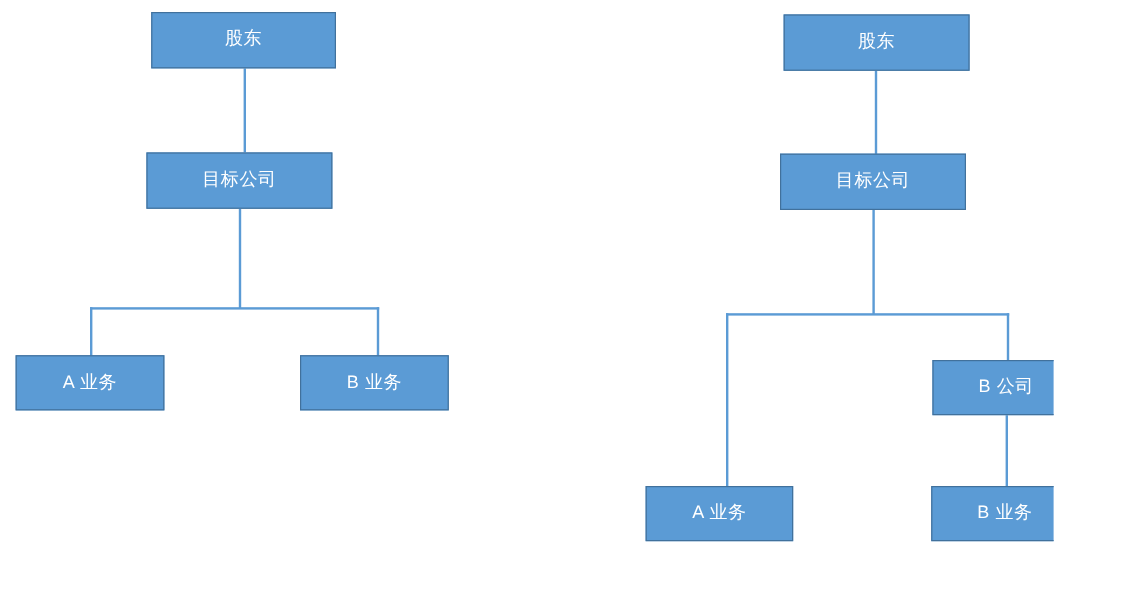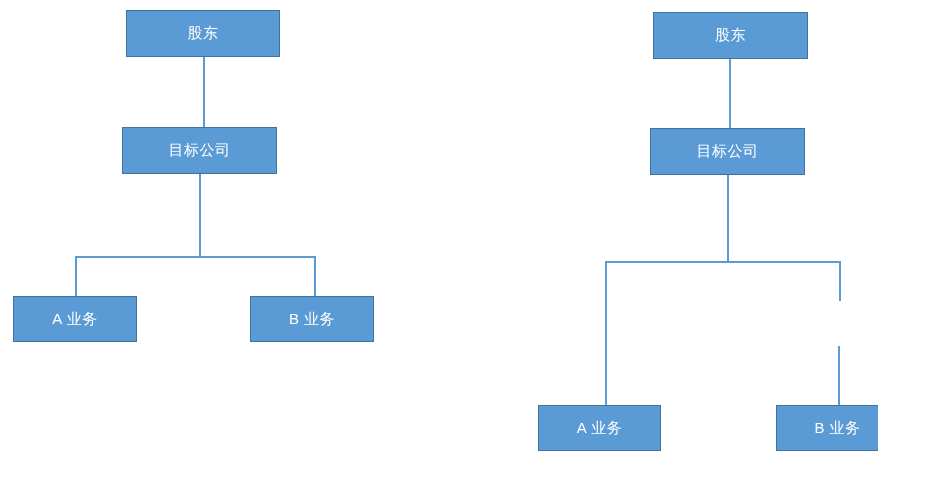--- a/index.html
+++ b/index.html
@@ -75,19 +75,20 @@
     <div class="conn v" style="left:727px; top:175px; height:87px;"></div>
     <div class="conn h" style="left:605px; top:261px; width:236px;"></div>
     <div class="conn v" style="left:605px; top:261px; height:145px;"></div>
     <div class="conn v" style="left:839px; top:261px; height:40px;"></div>
     <div class="conn v" style="left:838px; top:346px; height:60px;"></div>
 
     <div class="node" style="left:653px; top:12px; width:155px; height:47px;">股东</div>
 
     <div class="node" style="left:650px; top:128px; width:155px; height:47px;">目标公司</div>
 
+    <div class="node" style="left:777px; top:300px; width:123px; height:46px;">B 公司</div>
 
     <div class="node" style="left:538px; top:405px; width:123px; height:46px;">A 业务</div>
 
     <div class="node" style="left:776px; top:405px; width:123px; height:46px;">B 业务</div>
   </div>
 
 </div>
 
 </body></html>

